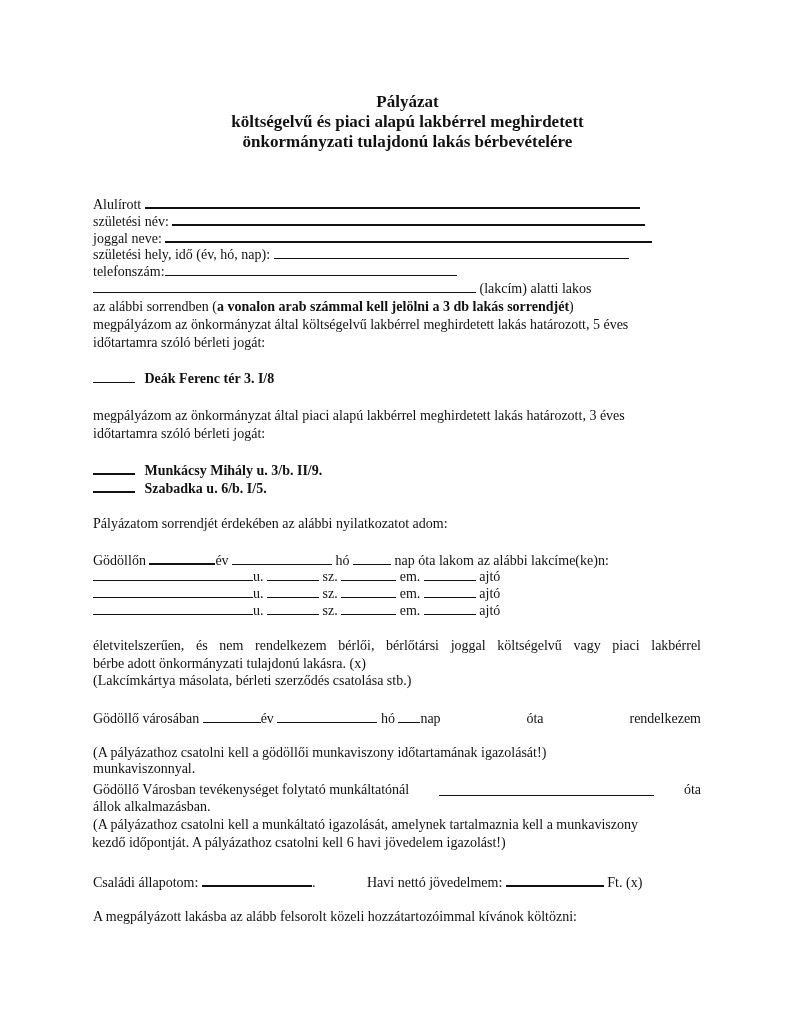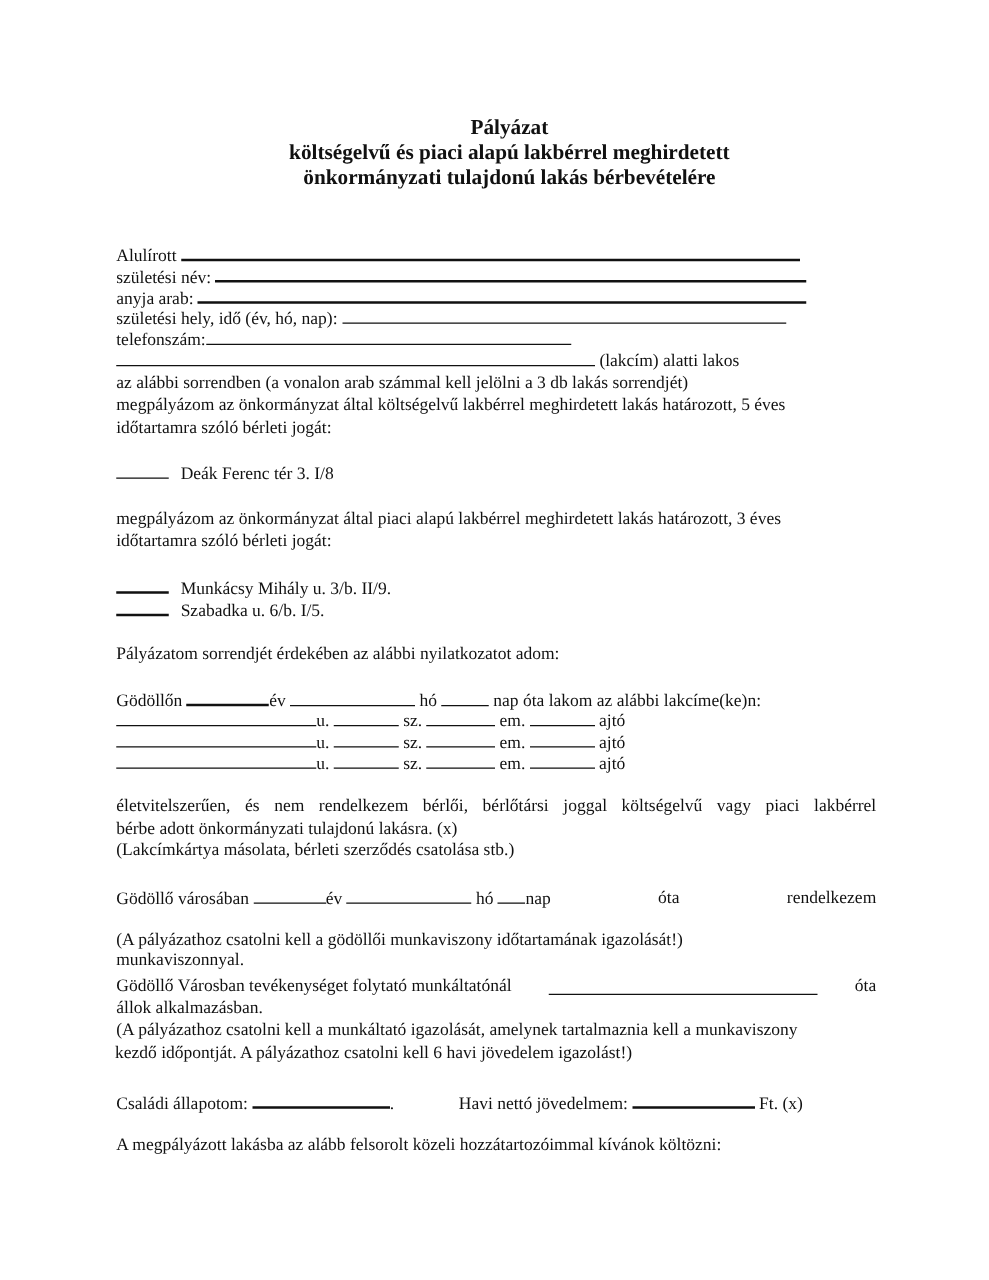--- a/index.html
+++ b/index.html
@@ -4,21 +4,21 @@
   <style>
     html, body { margin: 0; padding: 0; background: #ffffff; }
     body { width: 791px; height: 1024px; position: relative; overflow: hidden;
            font-family: "Liberation Serif", "DejaVu Serif", serif; color: #111; }
     .page { position: absolute; left: 0; top: 0; width: 791px; height: 1024px; background: #fff; }
     .title { position: absolute; left: 0; width: 791px; text-align: center; font-weight: bold; font-size: 17px; line-height: 19px; margin-left: 12px; }
     .t1 { top: 92px; }
     .t2 { top: 112px; }
     .t3 { top: 132px; }
     .line { position: absolute; font-size: 14px; line-height: 17px; white-space: nowrap; }
-    .b { font-weight: normal; }
+    .b { font-weight: bold; }
     .i { }
     .blank { display: inline-block; border-bottom: 1.5px solid #111; height: 12px; vertical-align: baseline; }
     .blank.thick { border-bottom-width: 2px; }
   </style>
 </head>
 <body>
 
 <div class="page">
 
   <div class="title t1">Pályázat</div>
@@ -27,21 +27,21 @@
 
   <div class="line" style="left:93px; top:195px;text-align:right;">
     <span>Alulírott</span>
     <span class="blank thick" style="width:495px;"></span>
   </div>
   <div class="line" style="left:93px; top:212px;">
     <span>születési név:</span>
     <span class="blank thick" style="width:473px;"></span>
   </div>
   <div class="line" style="left:93px; top:229px;">
-    <span>anyja arab:</span>
+    <span>joggal neve:</span>
     <span class="blank thick" style="width:487px;"></span>
   </div>
   <div class="line" style="left:93px; top:263px;">
     <span>telefonszám:</span><span class="blank" style="width:292px;"></span>
   </div>
   <div class="line" style="left:93px; top:246px;">
     <span>születési hely, idő (év, hó, nap):</span>
     <span class="blank" style="width:355px;"></span>
   </div>
   <div class="line" style="left:93px; top:280px;">

